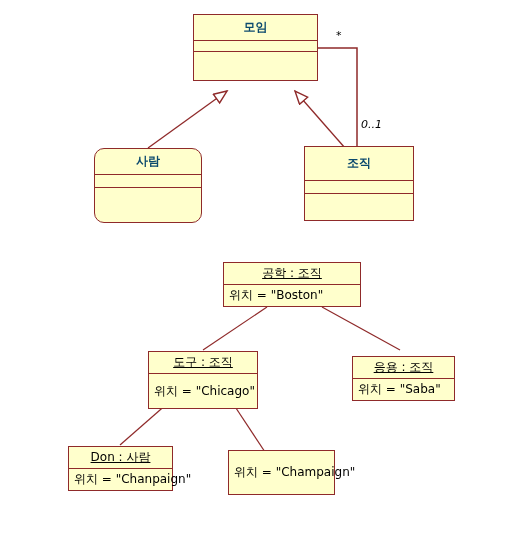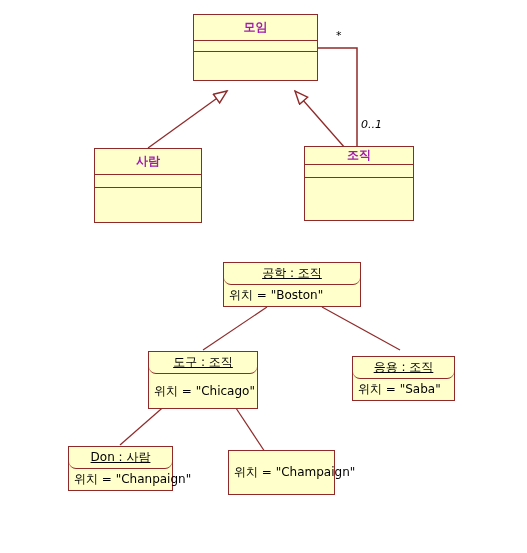--- a/index.html
+++ b/index.html
@@ -36,21 +36,21 @@
     display: flex;
     flex-direction: column;
   }
   .cls-name {
     flex: 0 0 auto;
     display: flex;
     align-items: center;
     justify-content: center;
     font-weight: bold;
     font-size: 12px;
-    color: #a21caf;
+    color: #0c4a6e;
     border-bottom: 1.5px solid #8f2a2a;
     box-sizing: border-box;
   }
   .cls-attrs {
     flex: 0 0 auto;
     border-bottom: 1.5px solid #8f2a2a;
     box-sizing: border-box;
   }
   .cls-ops {
     flex: 1 1 auto;
@@ -59,21 +59,20 @@
   
   .obj-name {
     flex: 0 0 auto;
     display: flex;
     align-items: center;
     justify-content: center;
     font-size: 12px;
     color: #000000;
     border-bottom: 1.5px solid #8f2a2a;
     box-sizing: border-box;
-    border-radius: 7px;
   }
   .obj-name span {
     text-decoration: underline;
     white-space: nowrap;
   }
   .obj-slot {
     flex: 1 1 auto;
     display: flex;
     align-items: center;
     padding-left: 5px;
@@ -115,30 +114,30 @@
   </svg>
 
   <div class="node" style="left:193px; top:14px; width:125px; height:67px;">
     <div class="cls-name" style="height:26px;">
       <span>모임</span>
     </div>
     <div class="cls-attrs" style="height:11px;"></div>
     <div class="cls-ops"></div>
   </div>
 
-  <div class="node" style="left:94px; top:148px; width:108px; height:75px;">
+  <div class="node" style="left:94px; top:148px; width:108px; height:75px;border-radius:10px;">
     <div class="cls-name" style="height:26px;">
       <span>사람</span>
     </div>
     <div class="cls-attrs" style="height:13px;"></div>
     <div class="cls-ops"></div>
   </div>
 
   <div class="node" style="left:304px; top:146px; width:110px; height:75px;">
-    <div class="cls-name" style="height:18px;">
+    <div class="cls-name" style="height:34px;">
       <span>조직</span>
     </div>
     <div class="cls-attrs" style="height:13px;"></div>
     <div class="cls-ops"></div>
   </div>
 
   <div class="mult" style="left:336px; top:29px;">*</div>
   <div class="mult" style="left:361px; top:118px;font-style:italic;">0..1</div>
 
   <div class="node" style="left:223px; top:262px; width:138px; height:45px;">

